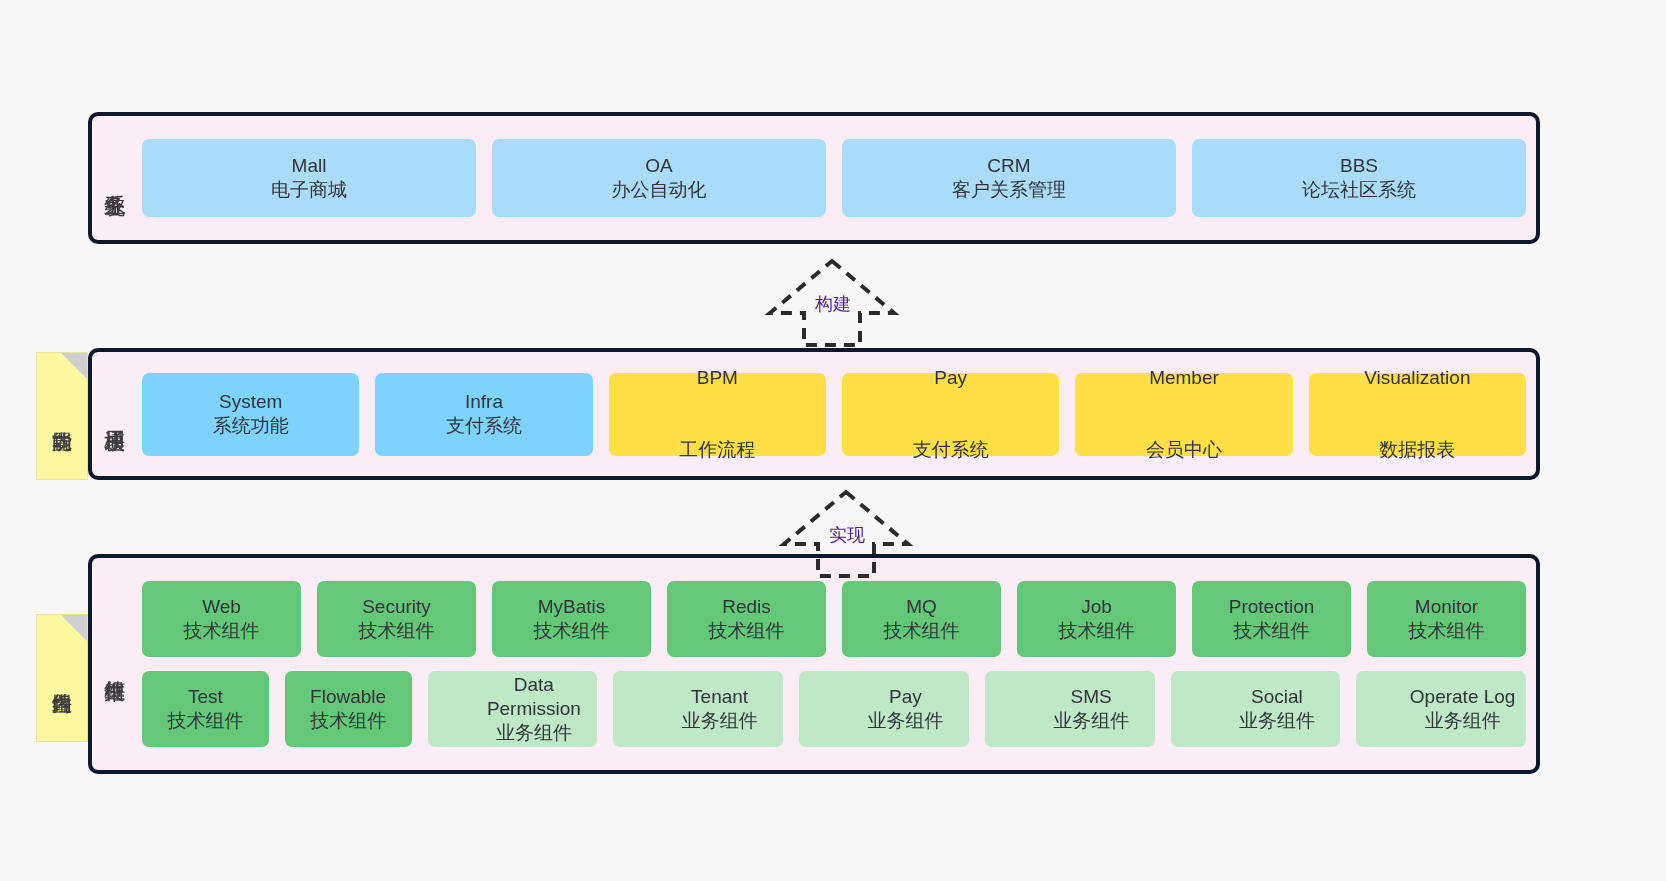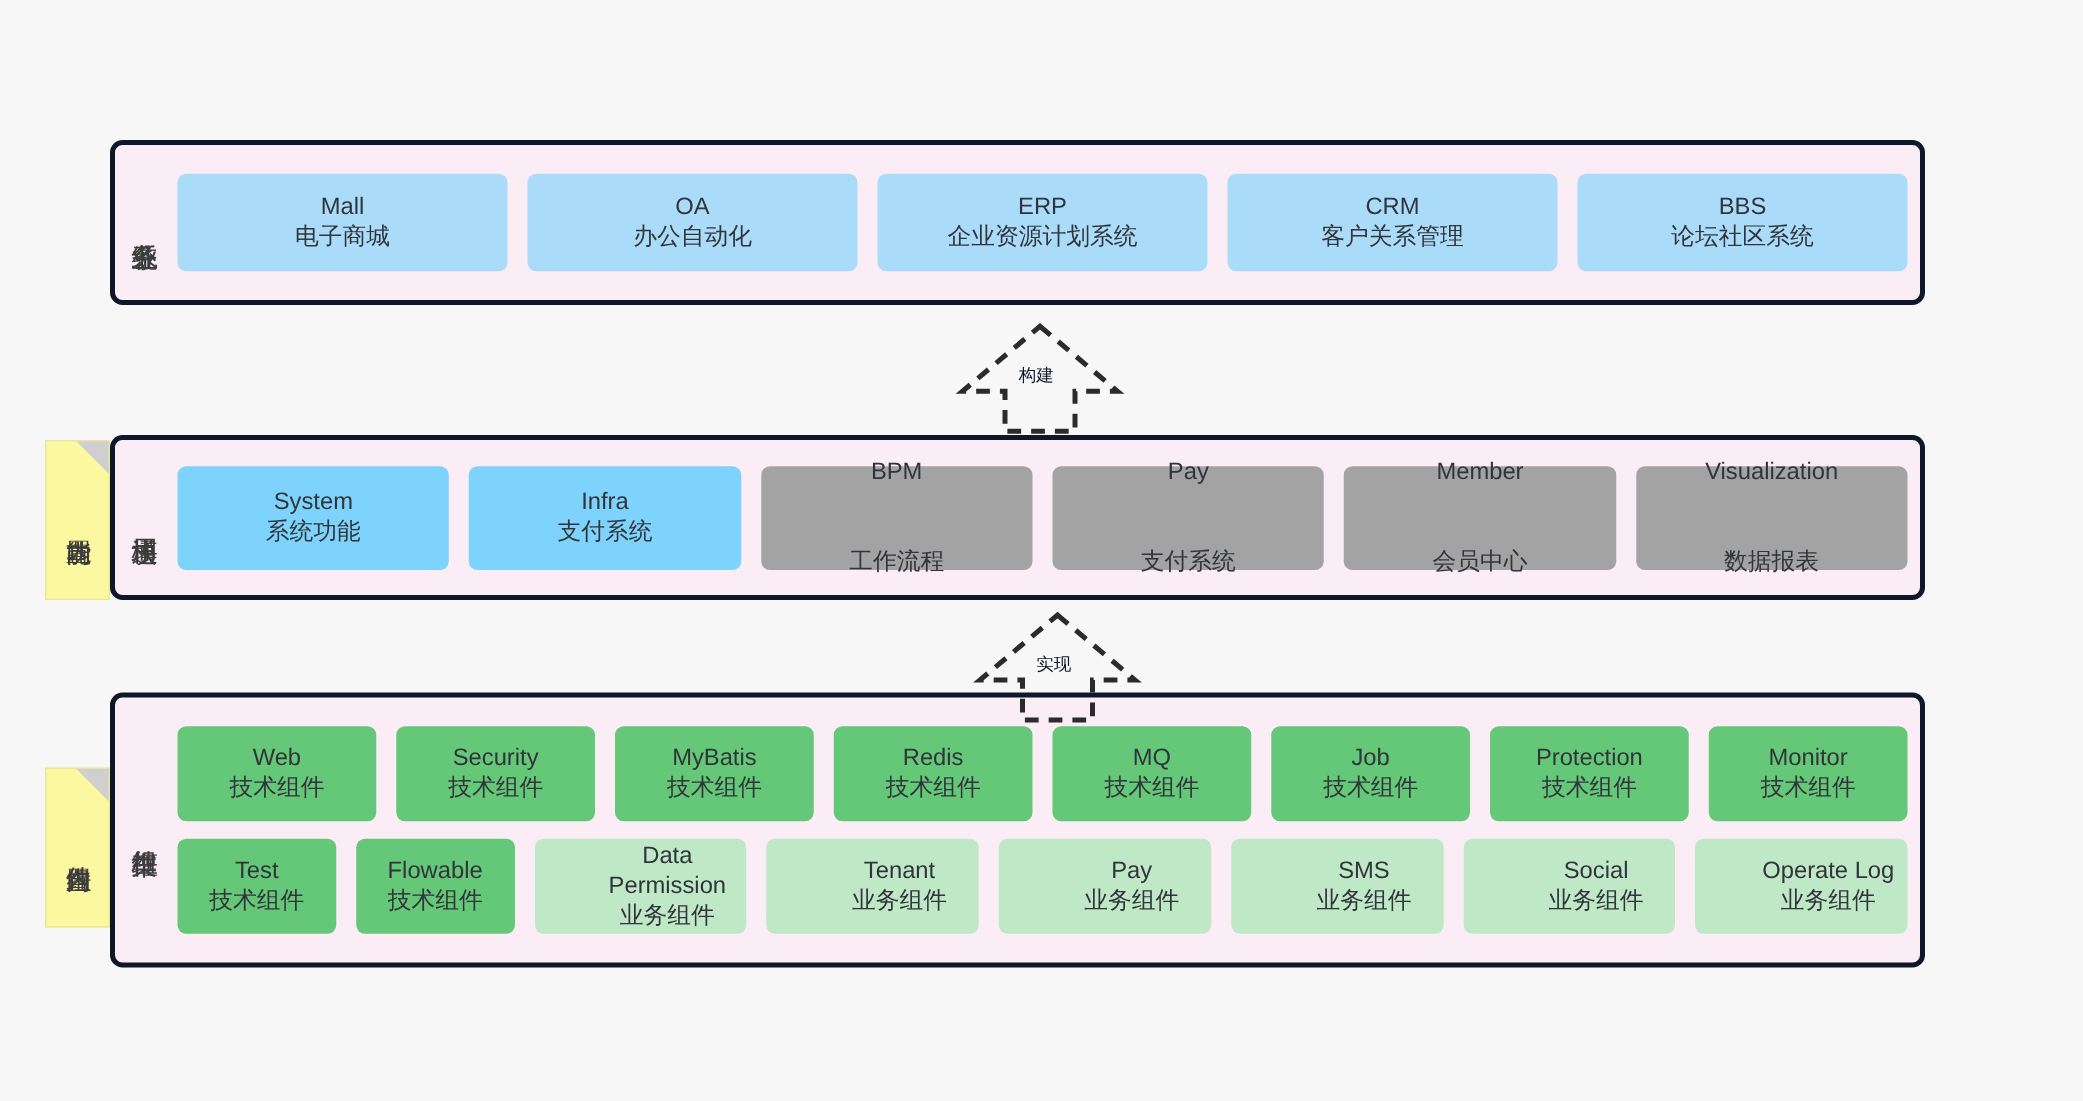--- a/index.html
+++ b/index.html
@@ -73,21 +73,21 @@
     color: #31343a;
     padding: 6px 4px;
     box-sizing: border-box;
     user-select: none;
   }
   .node .en { white-space: normal; }
   .node .cn { white-space: nowrap; }
 
   .node.blue       { background: #aadcfa; height: 78px; }
   .node.red        { background: #7dd3fc; height: 83px; }
-  .node.pink       { background: #a3a3a3; height: 83px; gap: 48px; }
+  .node.pink       { background: #fde047; height: 83px; gap: 48px; }
   .node.green      { background: #64c878; height: 76px; }
   .node.lightgreen { background: #bfe8c6; height: 76px; padding-left: 47px; }
 
   
   .note {
     position: absolute;
     background: #fcf8a0;
     border: 1px solid #e8e49a;
     font-size: 20px;
     line-height: 1.14;
@@ -111,22 +111,22 @@
     border-left: 26px solid transparent;
   }
 
   
   .connector {
     position: absolute;
   }
   .connector svg { display: block; }
   .conn-label {
     position: absolute;
-    font-size: 14px;
-    color: #0f172a;
+    font-size: 18px;
+    color: #4c1d95;
     background: #f7f7f7;
     padding: 0 3px;
     white-space: nowrap;
     user-select: none;
   }
 </style>
 </head>
 <body>
 
 <div id="canvas">
@@ -134,24 +134,20 @@
       <div class="layer-title">业务系统</div>
       <div class="layer-body">
         <div class="row">
           <div class="node blue">
             <div class="en">Mall</div>
             <div class="cn">电子商城</div>
           </div>
           <div class="node blue">
             <div class="en">OA</div>
             <div class="cn">办公自动化</div>
-          </div>
-          <div class="node blue">
-            <div class="en">ERP</div>
-            <div class="cn">企业资源计划系统</div>
           </div>
           <div class="node blue">
             <div class="en">CRM</div>
             <div class="cn">客户关系管理</div>
           </div>
           <div class="node blue">
             <div class="en">BBS</div>
             <div class="cn">论坛社区系统</div>
           </div>
         </div>

